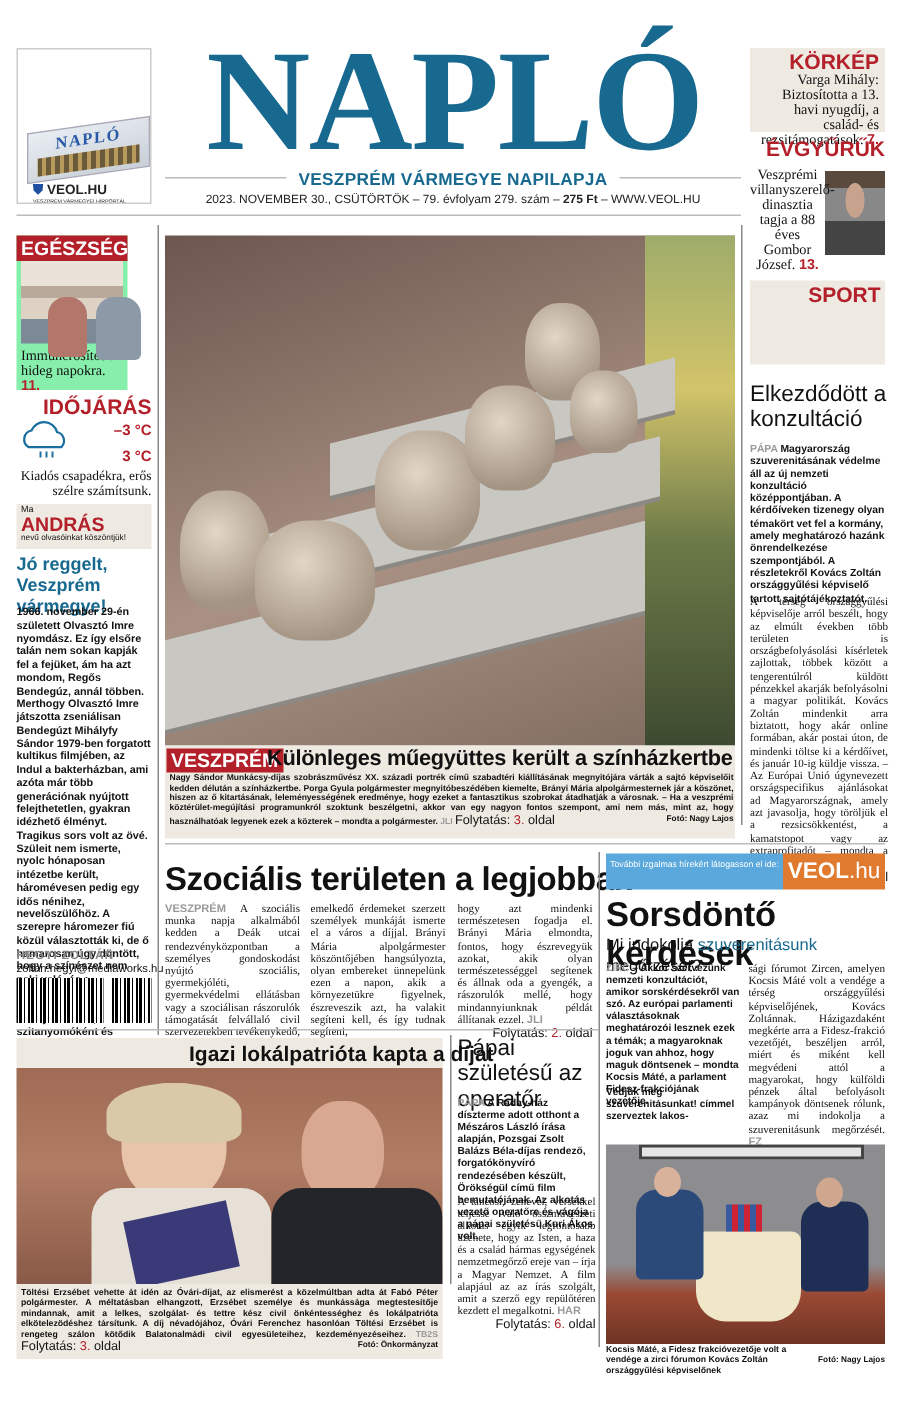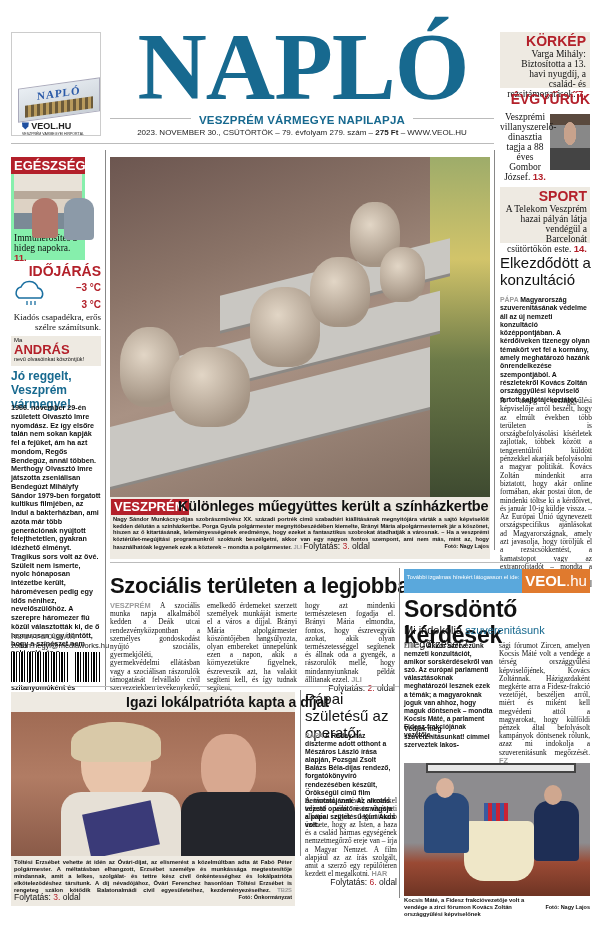--- a/index.html
+++ b/index.html
@@ -124,21 +124,20 @@
   <div class="t-title">KÖRKÉP</div>
   <div class="t-text"><span>Varga Mihály: Biztosította a 13. havi nyugdíj, a család- és rezsitámogatások.</span> <span class="pg">7.</span></div>
 </div>
 <div id="evgy" class="abs">
   <div class="t-title">ÉVGYŰRŰK</div>
   <div class="portrait"></div>
   <div class="txt"><span>Veszprémi villanyszerelő-dinasztia tagja a 88 éves Gombor József.</span> <span class="pg">13.</span></div>
 </div>
 <div id="sport" class="abs teaser-box">
   <div class="t-title">SPORT</div>
-  <div class="t-text"><span>A Telekom Veszprém hazai pályán látja vendégül a Barcelonát csütörtökön este.</span> <span class="pg">14.</span></div>
 </div>
 <div class="abs vrule" style="left:494px;top:150px;height:400px"></div>
 
 <div id="egesz" class="abs">
   <span class="k kicker">EGÉSZSÉG</span>
   <div class="photo" style="position:relative"></div>
   <div class="t"><span>Immunerősítés a hideg napokra.</span> <span class="pg">11.</span></div>
 </div>
 <div id="idojaras" class="abs">
   <div class="ti">IDŐJÁRÁS</div>

